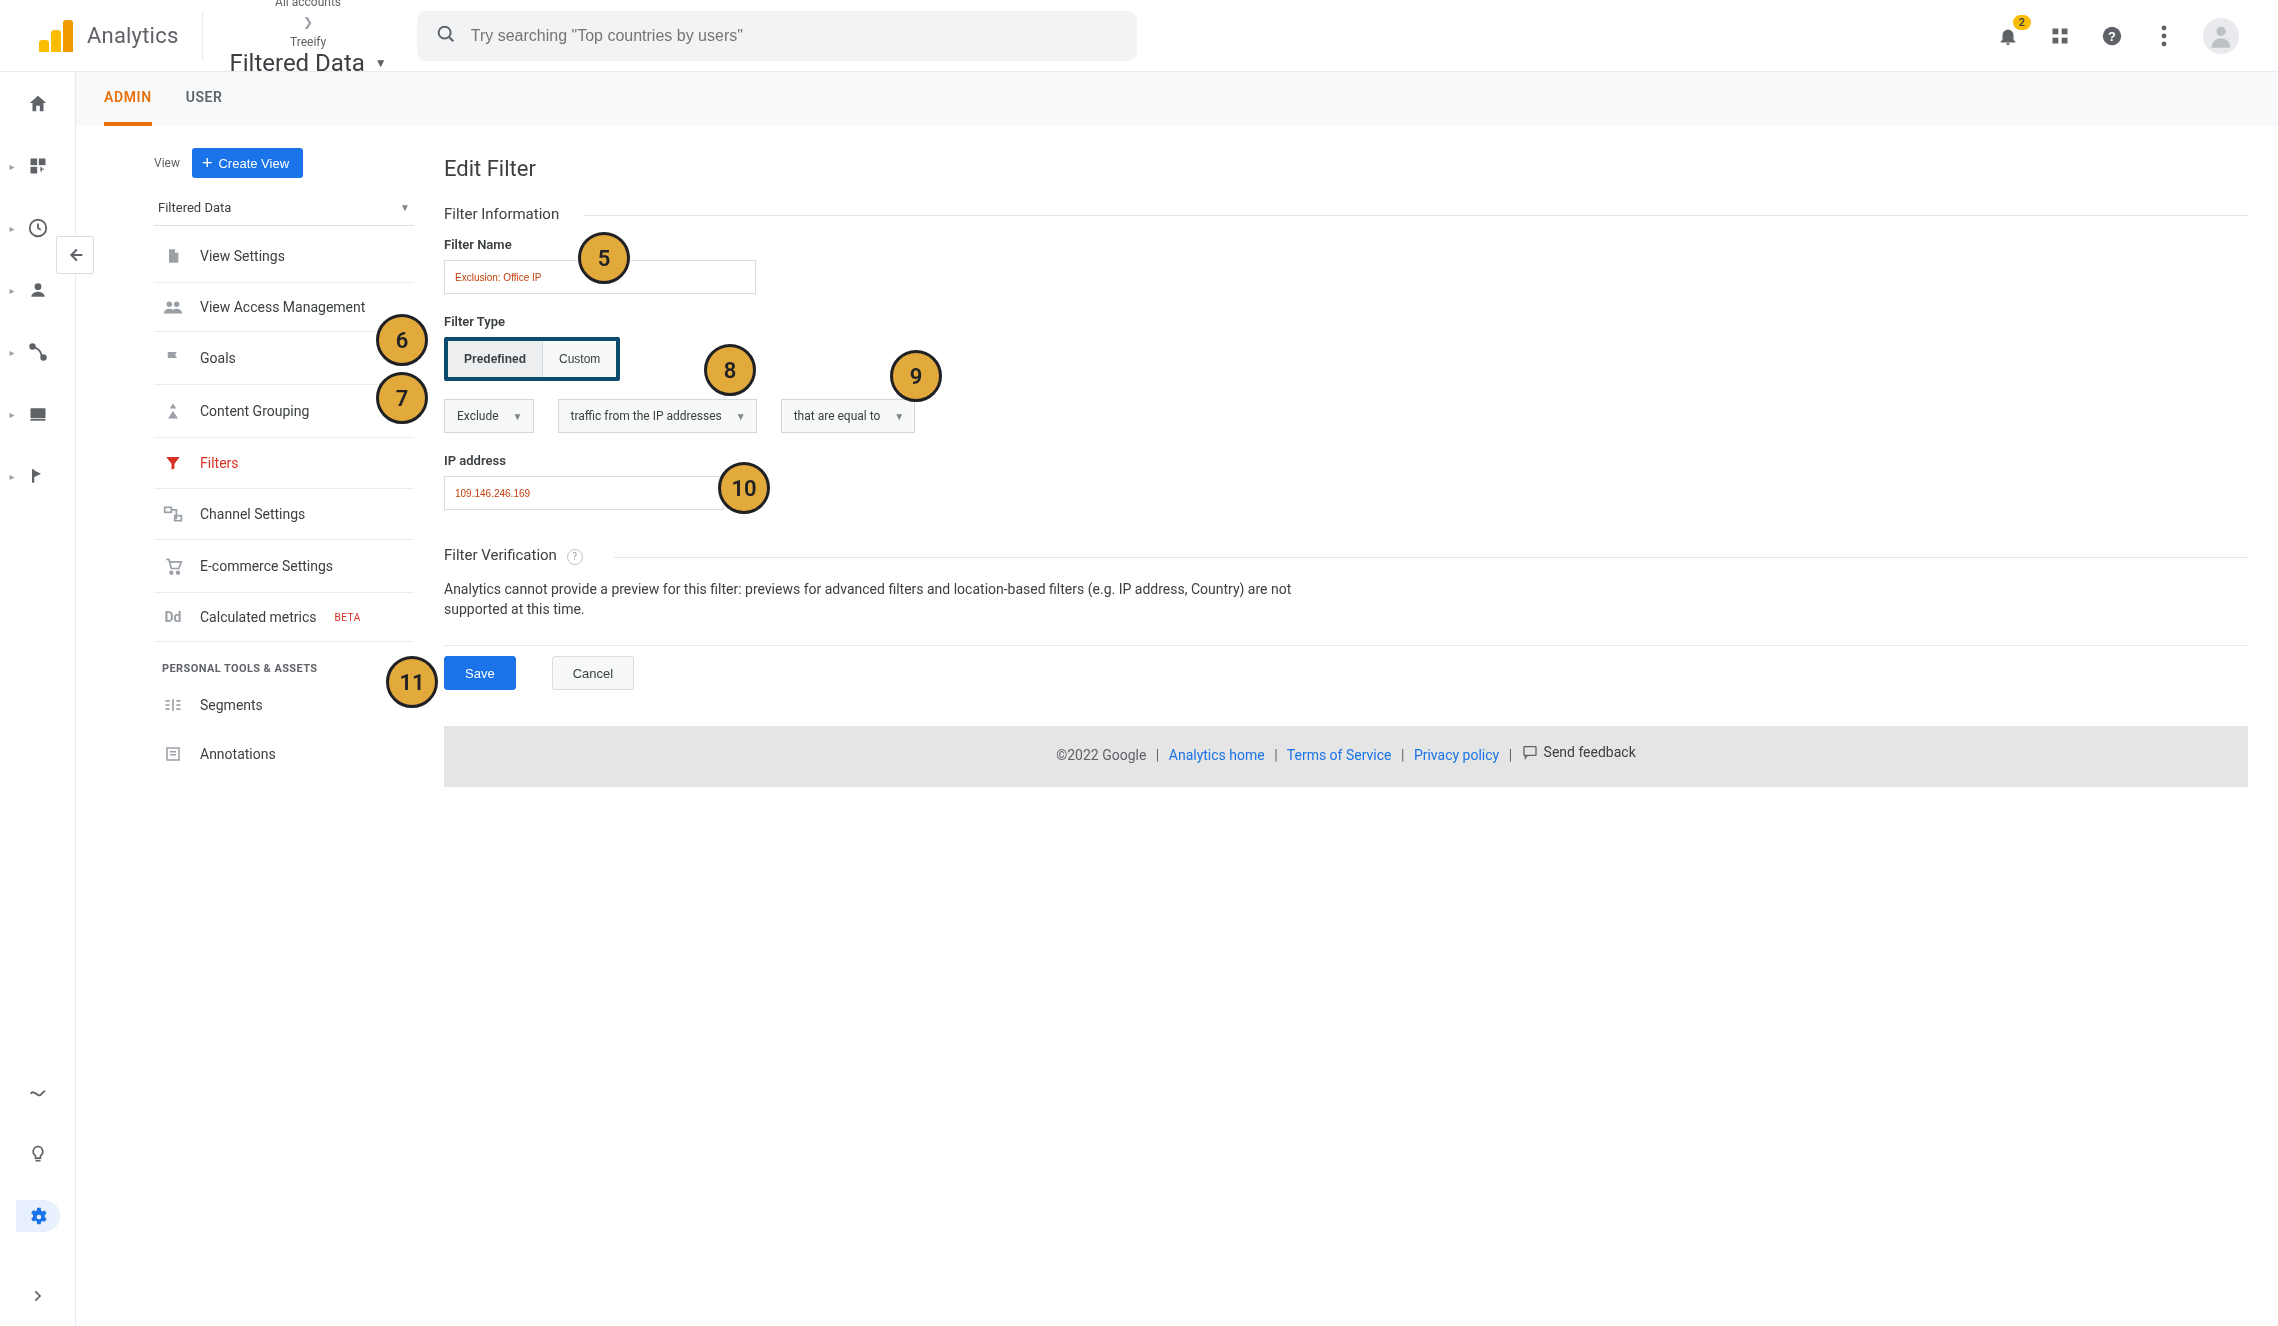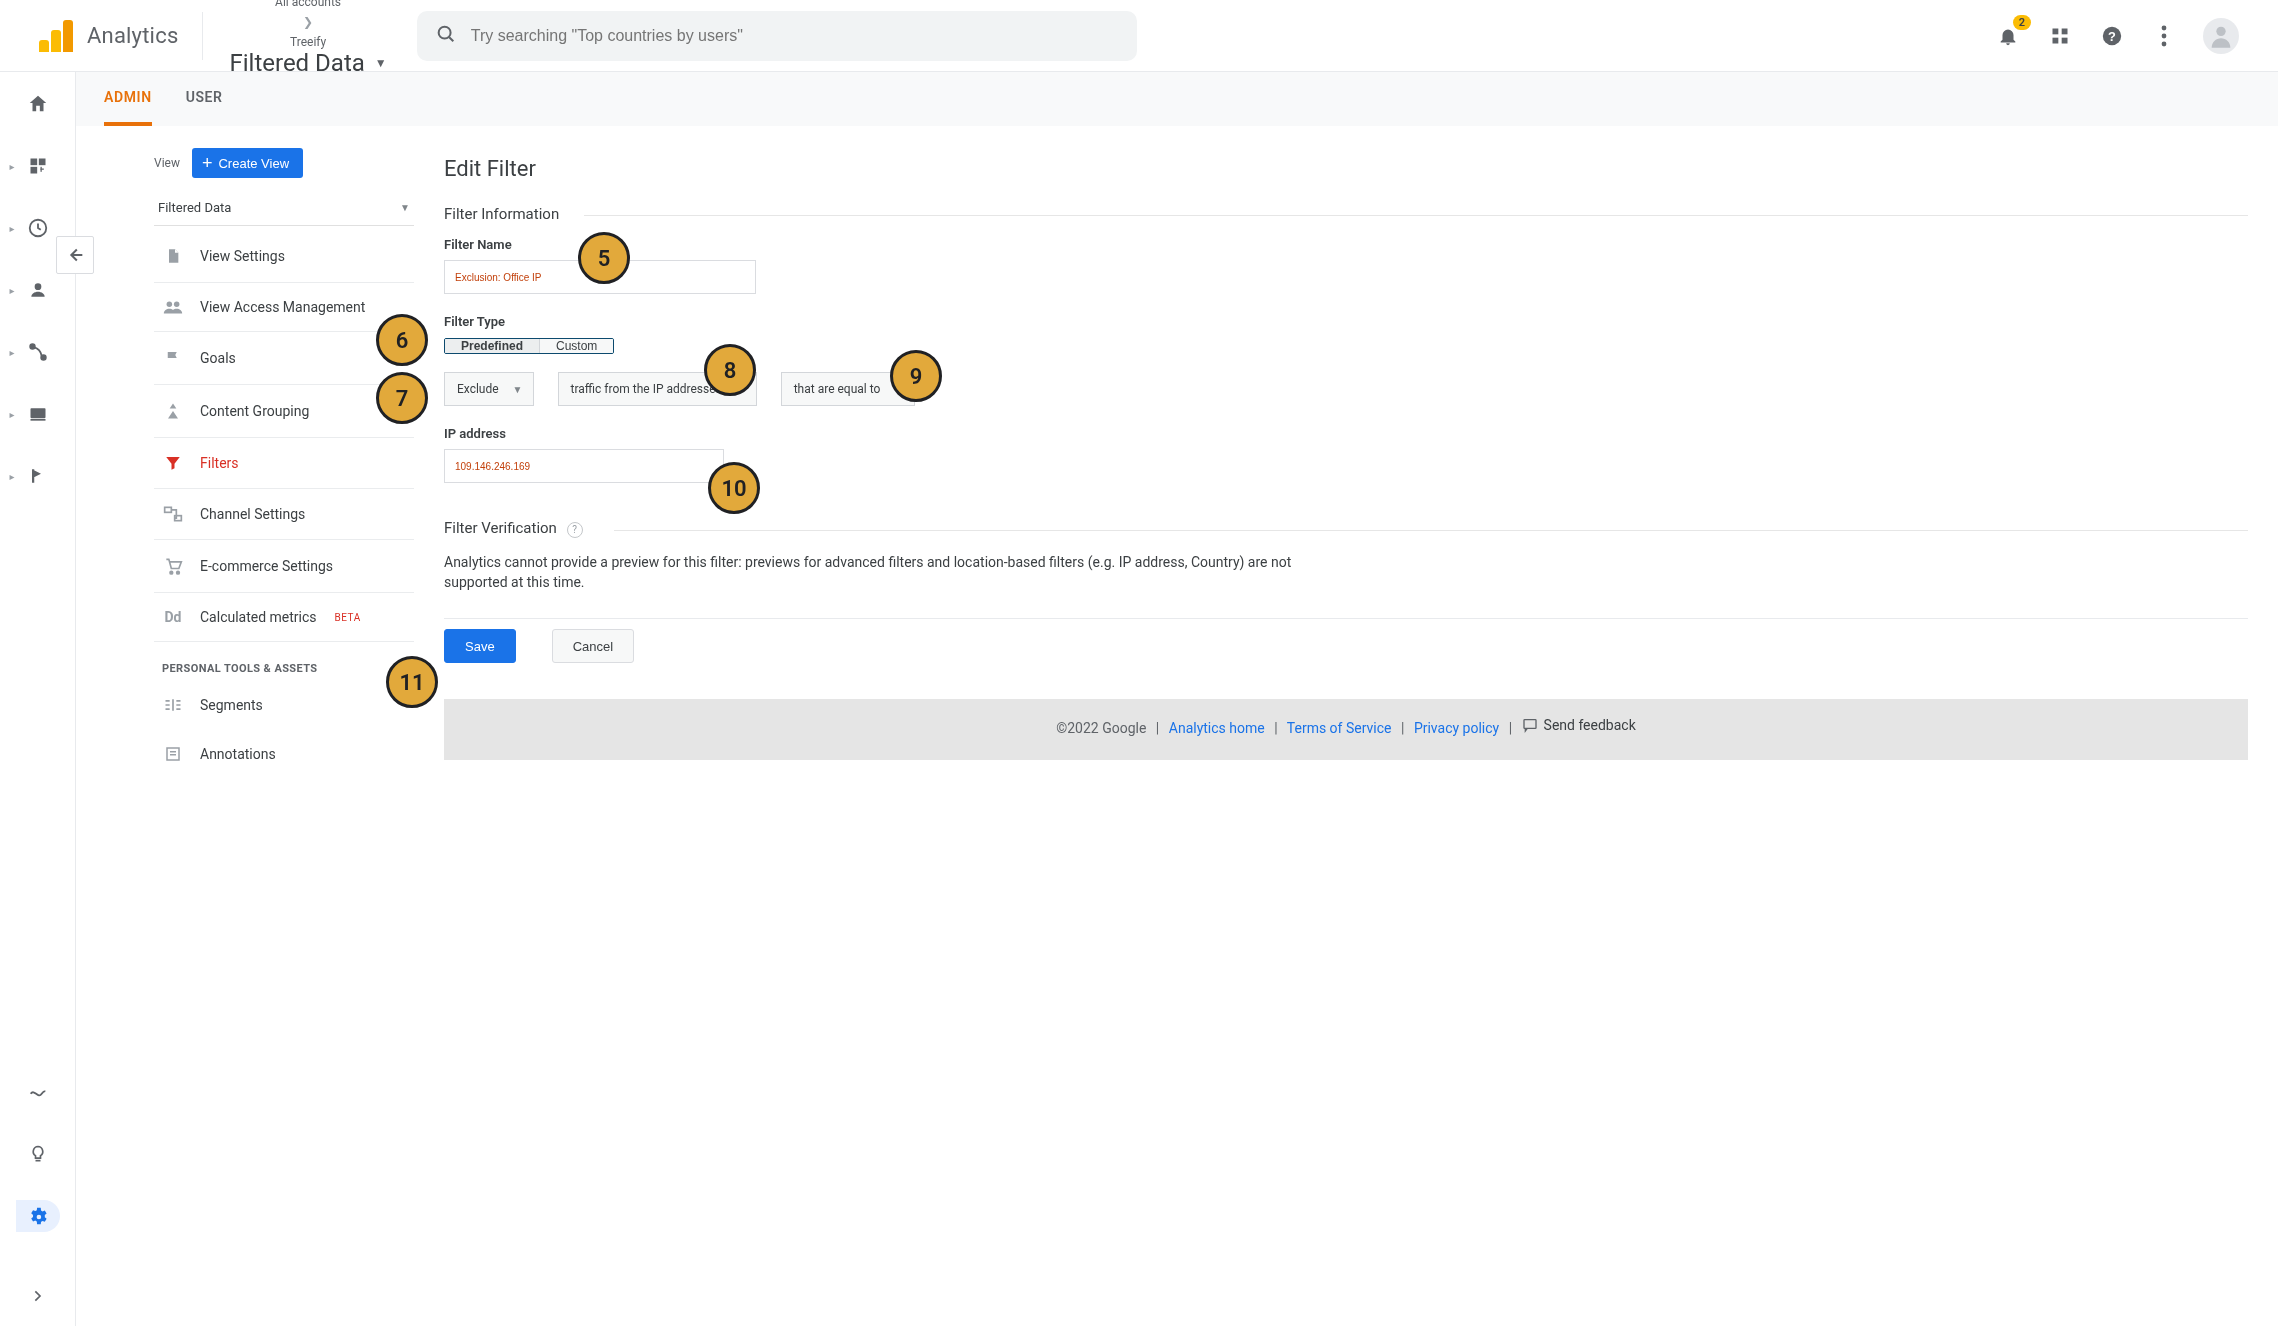--- a/index.html
+++ b/index.html
@@ -69,21 +69,21 @@
     .formcol { padding: 30px 30px 0 24px; position: relative; }
     .page-title { font-size: 22px; font-weight: 400; color: #3c4043; margin-bottom: 24px; }
     .sect-title { font-size: 15px; color: #3c4043; position: relative; margin-bottom: 14px; }
     .sect-title::after { content: ""; display: block; height: 1px; background: #e6e6e6; position: absolute; left: 140px; right: 0; top: 58%; }
     .sect-title.fv::after { left: 170px; }
 
     .fld { margin-bottom: 20px; }
     .fld .flabel { font-weight: 600; font-size: 13px; margin-bottom: 8px; display: block; }
     .textin { width: 312px; height: 34px; border: 1px solid #dadce0; padding: 0 10px; font-size: 10px; color: #c2410c; outline: none; }
 
-    .seg { display: inline-flex; border: 1px solid #0c4a6e; height: 16px; border-radius: 2px; overflow: hidden; }
+    .seg { display: inline-flex; border: 4px solid #0c4a6e; height: 44px; border-radius: 2px; overflow: hidden; }
     .seg button { background: #f7f8f8; border: none; padding: 0 16px; font-size: 12px; color: #3c4043; cursor: pointer; }
     .seg button:first-child { border-right: 1px solid #d3d6da; }
     .seg button.sel { background: #eceeef; font-weight: 600; }
 
     .dropdowns { display: flex; gap: 24px; margin-top: 18px; flex-wrap: wrap; }
     .dd { border: 1px solid #d3d6da; background: #f7f8f8; height: 34px; display: inline-flex; align-items: center; padding: 0 10px 0 12px; gap: 14px; font-size: 12px; color: #3c4043; cursor: pointer; justify-content: flex-end; }
     .dd .tri { color: #80868b; font-size: 10px; }
 
     .helpq { display: inline-flex; width: 16px; height: 16px; border: 1px solid #c4c7ca; border-radius: 50%; font-size: 10px; align-items: center; justify-content: center; color: #9aa0a6; margin-left: 6px; }
     .vmsg { font-size: 14px; color: #3c4043; margin: 14px 0 26px; max-width: 900px; line-height: 1.45; }
@@ -367,21 +367,21 @@
           </div>
         </div>
       </div>
 
       <div class="formcol">
         <div class="marker" style="top:106px; left:158px">5</div>
         <div class="marker" style="top:188px; left:-44px">6</div>
         <div class="marker" style="top:246px; left:-44px">7</div>
         <div class="marker" style="top:218px; left:284px">8</div>
         <div class="marker" style="top:224px; left:470px">9</div>
-        <div class="marker" style="top:336px; left:288px">10</div>
+        <div class="marker" style="top:336px; left:298px">10</div>
         <div class="marker" style="top:530px; left:-34px">11</div>
 
         <h1 class="page-title">Edit Filter</h1>
 
         <div class="sect-title">Filter Information</div>
 
         <div class="fld">
           <label class="flabel">Filter Name</label>
           <input class="textin" value="Exclusion: Office IP" style="">
         </div>

